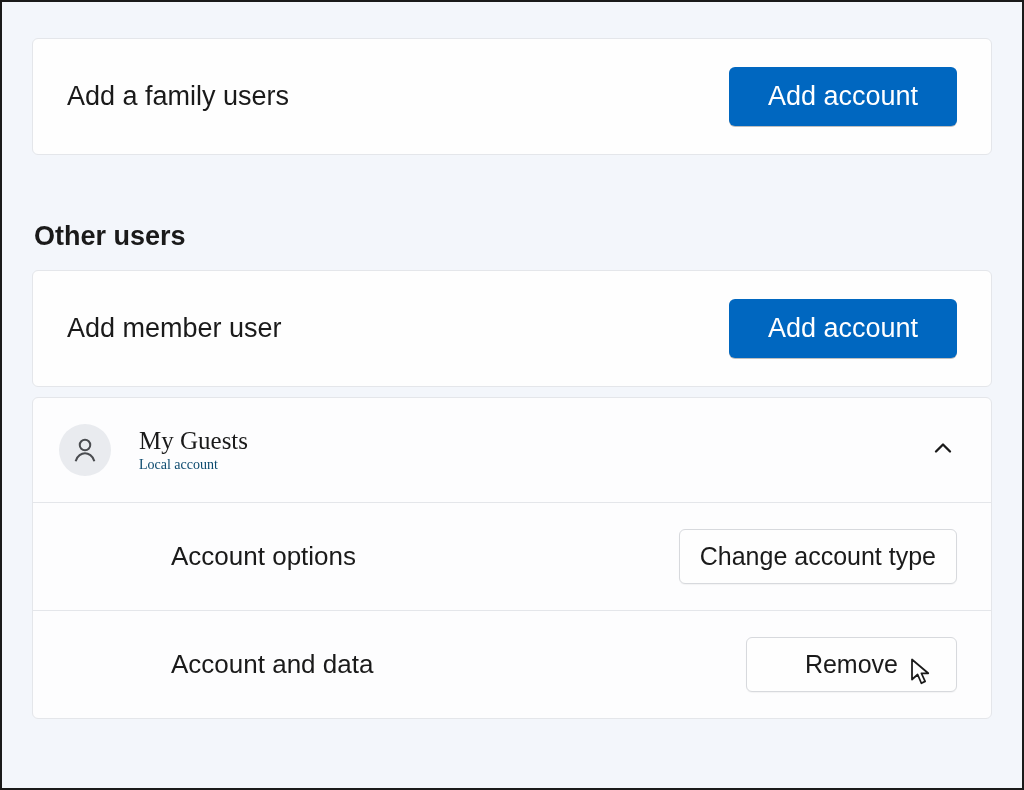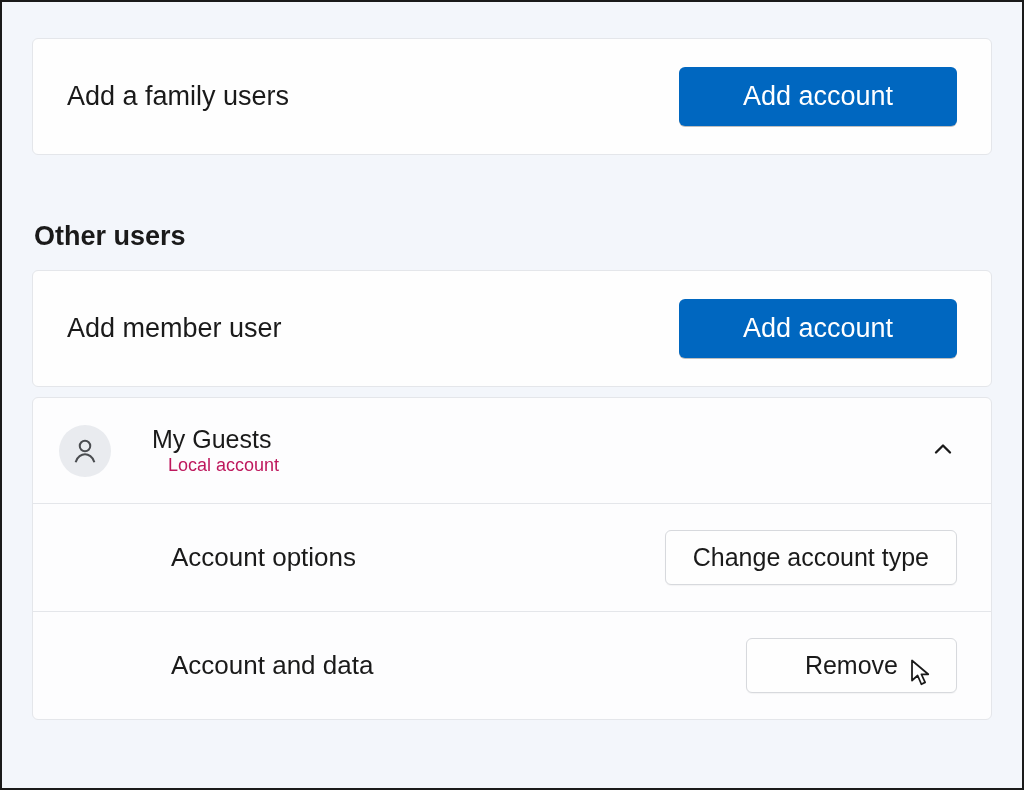--- a/index.html
+++ b/index.html
@@ -32,21 +32,21 @@
   }
 
   .primary-btn {
     background: #0067c0;
     color: #ffffff;
     border: none;
     border-radius: 6px;
     font-size: 27px;
     font-weight: 400;
     padding: 14px 0;
-    width: 278px;
+    width: 228px;
     text-align: center;
     cursor: pointer;
     box-shadow: 0 1px 0 rgba(0,0,0,0.25);
   }
 
   .section-heading {
     font-size: 27px;
     font-weight: 600;
     color: #1a1a1a;
     margin: 66px 0 18px 2px;
@@ -64,45 +64,45 @@
     align-items: center;
     justify-content: space-between;
     padding: 26px 34px 26px 26px;
     border-bottom: 1px solid #e4e6ea;
     cursor: pointer;
   }
 
   .user-left {
     display: flex;
     align-items: center;
-    gap: 41px;
+    gap: 28px;
+    font-family: Liberation Serif, serif;
   }
 
   .avatar {
     width: 52px;
     height: 52px;
     border-radius: 50%;
     background: #e9ebef;
     display: flex;
     align-items: center;
     justify-content: center;
   }
   .avatar svg { width: 30px; height: 30px; }
 
   .user-name {
     font-size: 25px;
     font-weight: 400;
     color: #1a1a1a;
     line-height: 1.2;
   }
   .user-type {
-    font-size: 18px;
-    color: #be185d;
+    font-size: 14px;
+    color: #0c4a6e;
     line-height: 1.3;
-    margin-left: 16px;
   }
 
   .chevron svg { width: 28px; height: 28px; stroke: #1a1a1a; }
 
   .sub-row {
     display: flex;
     align-items: center;
     justify-content: space-between;
     padding: 26px 34px 26px 138px;
     border-bottom: 1px solid #e4e6ea;
@@ -113,21 +113,21 @@
     font-size: 26px;
     color: #1a1a1a;
   }
 
   .secondary-btn {
     background: #fefefe;
     border: 1px solid #d7d9dd;
     border-radius: 6px;
     font-size: 25px;
     color: #1a1a1a;
-    padding: 12px 27px;
+    padding: 12px 20px;
     cursor: pointer;
     box-shadow: 0 1px 1px rgba(0,0,0,0.04);
   }
 
   .remove-wrap {
     position: relative;
     display: inline-block;
     margin-left: 16px;
   }
   .cursor {

